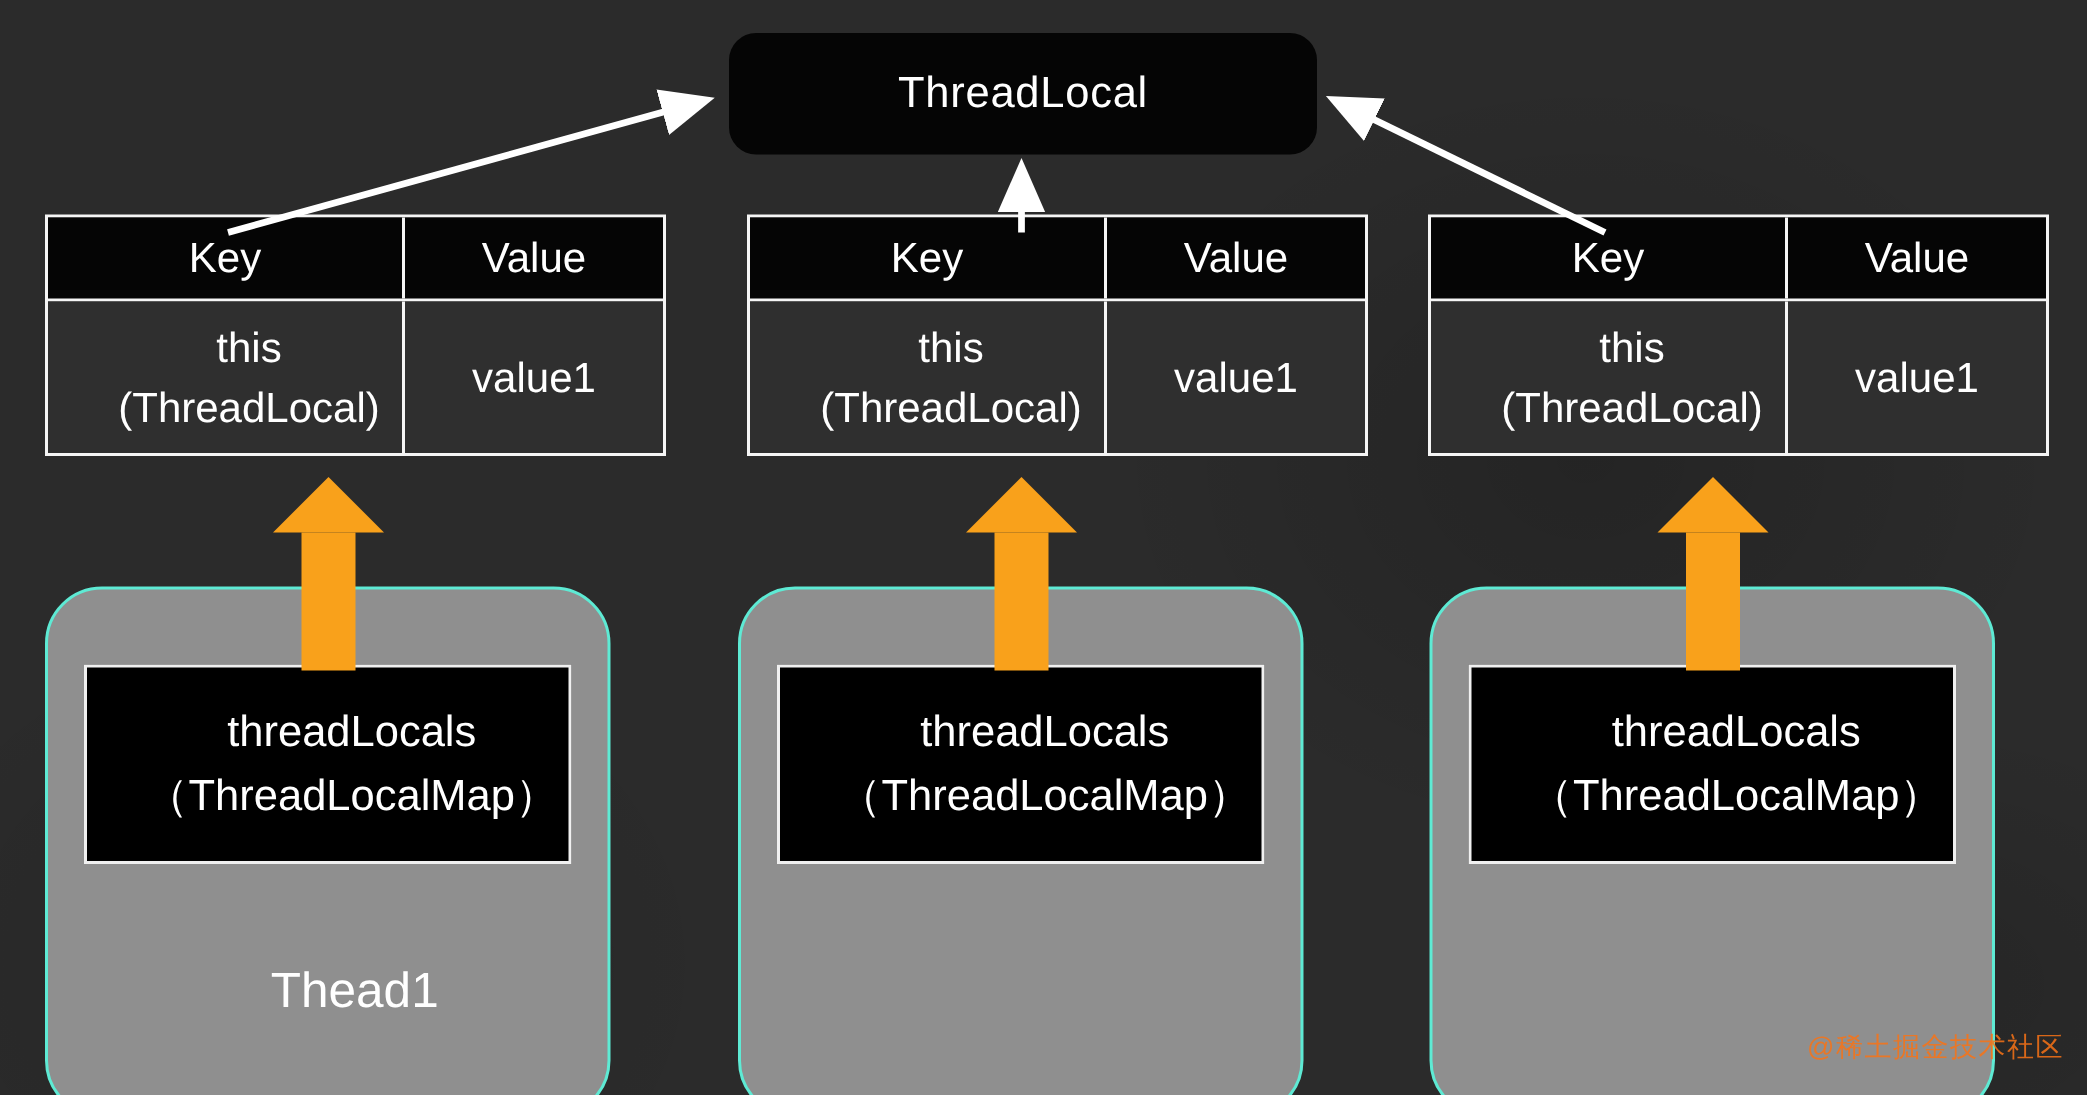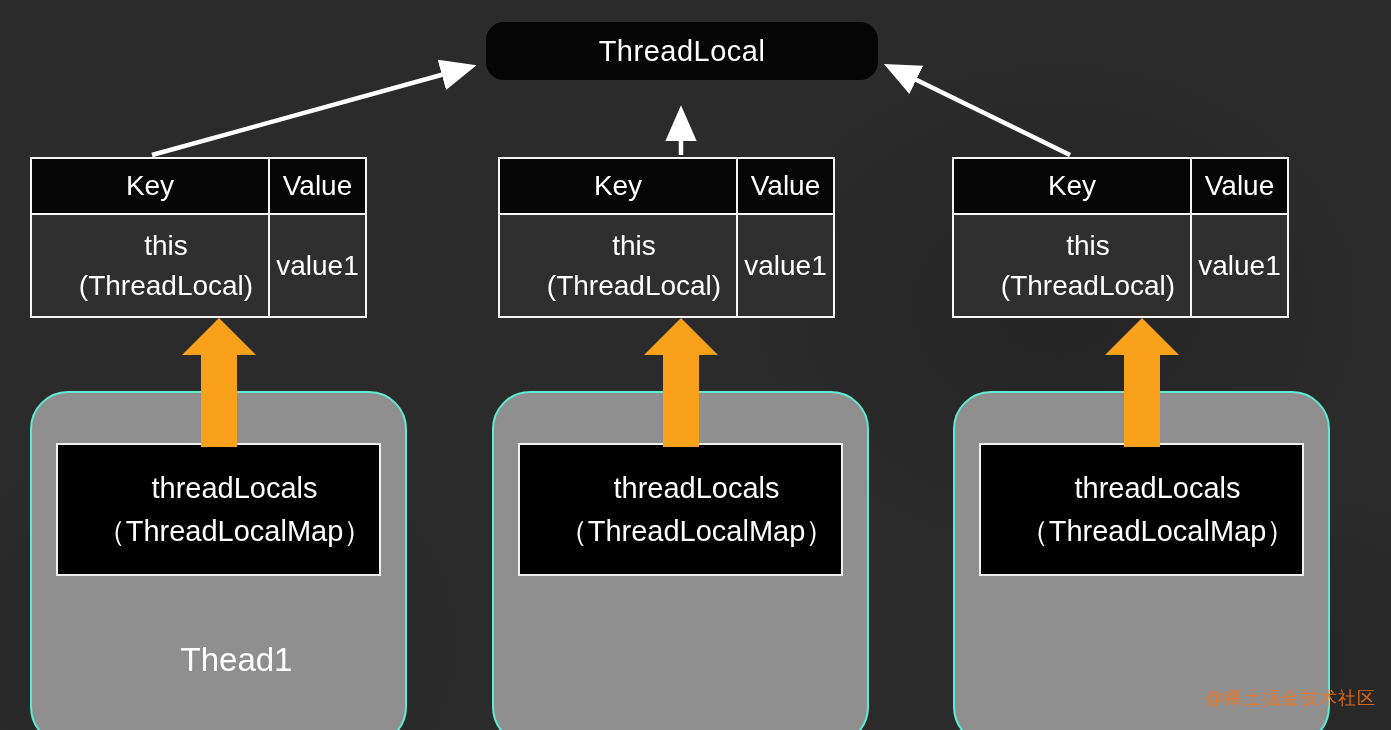--- a/index.html
+++ b/index.html
@@ -19,32 +19,32 @@
       radial-gradient(ellipse 520px 420px at 76% 42%, rgba(0,0,0,0.16), transparent 62%),
       radial-gradient(ellipse 460px 380px at 14% 88%, rgba(0,0,0,0.14), transparent 62%),
       radial-gradient(ellipse 420px 300px at 92% 90%, rgba(0,0,0,0.12), transparent 60%),
       var(--bg);
     position:relative;
   }
   .stage{position:absolute;inset:0;}
 
   
   .root-node{
-    position:absolute;left:486px;top:22px;width:392px;height:58px;
+    position:absolute;left:486px;top:22px;width:392px;height:81px;
     background:var(--black);border-radius:18px;
     display:flex;align-items:center;justify-content:center;
     font-size:29px;letter-spacing:0.5px;
   }
 
   
   .arrow-layer{position:absolute;inset:0;z-index:4;pointer-events:none;}
 
   
   .kv-table{
-    position:absolute;top:157px;width:337px;height:161px;
+    position:absolute;top:143px;width:414px;height:161px;
     border:2px solid var(--white);z-index:3;
   }
   .kv-row{display:grid;grid-template-columns:238px 1fr;}
   .kv-head{height:56px;background:var(--black);border-bottom:2px solid var(--white);}
   .kv-body{height:101px;background:var(--cell);}
   .kv-cell{
     display:flex;align-items:center;justify-content:center;
     font-size:28px;text-align:center;line-height:1.4;
   }
   .kv-cell.key{border-right:2px solid var(--white);}

